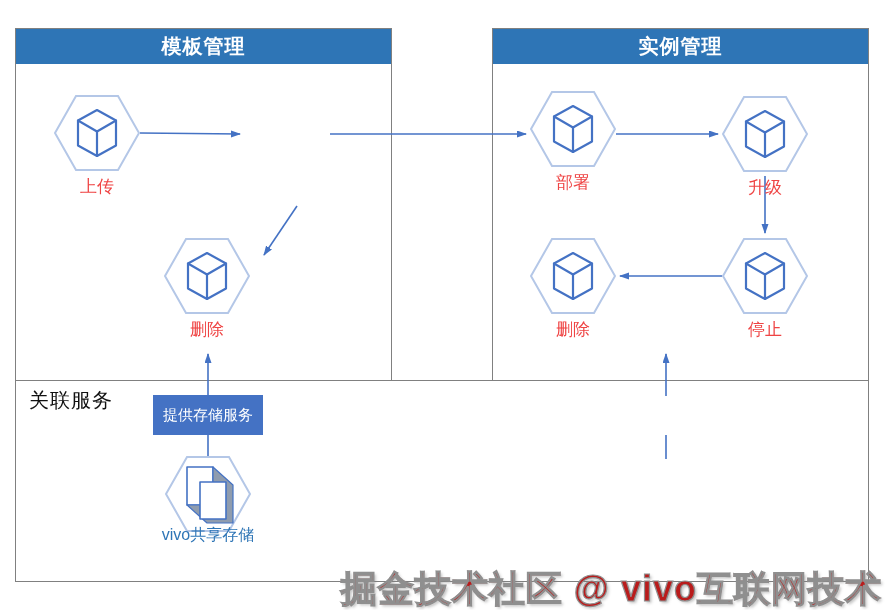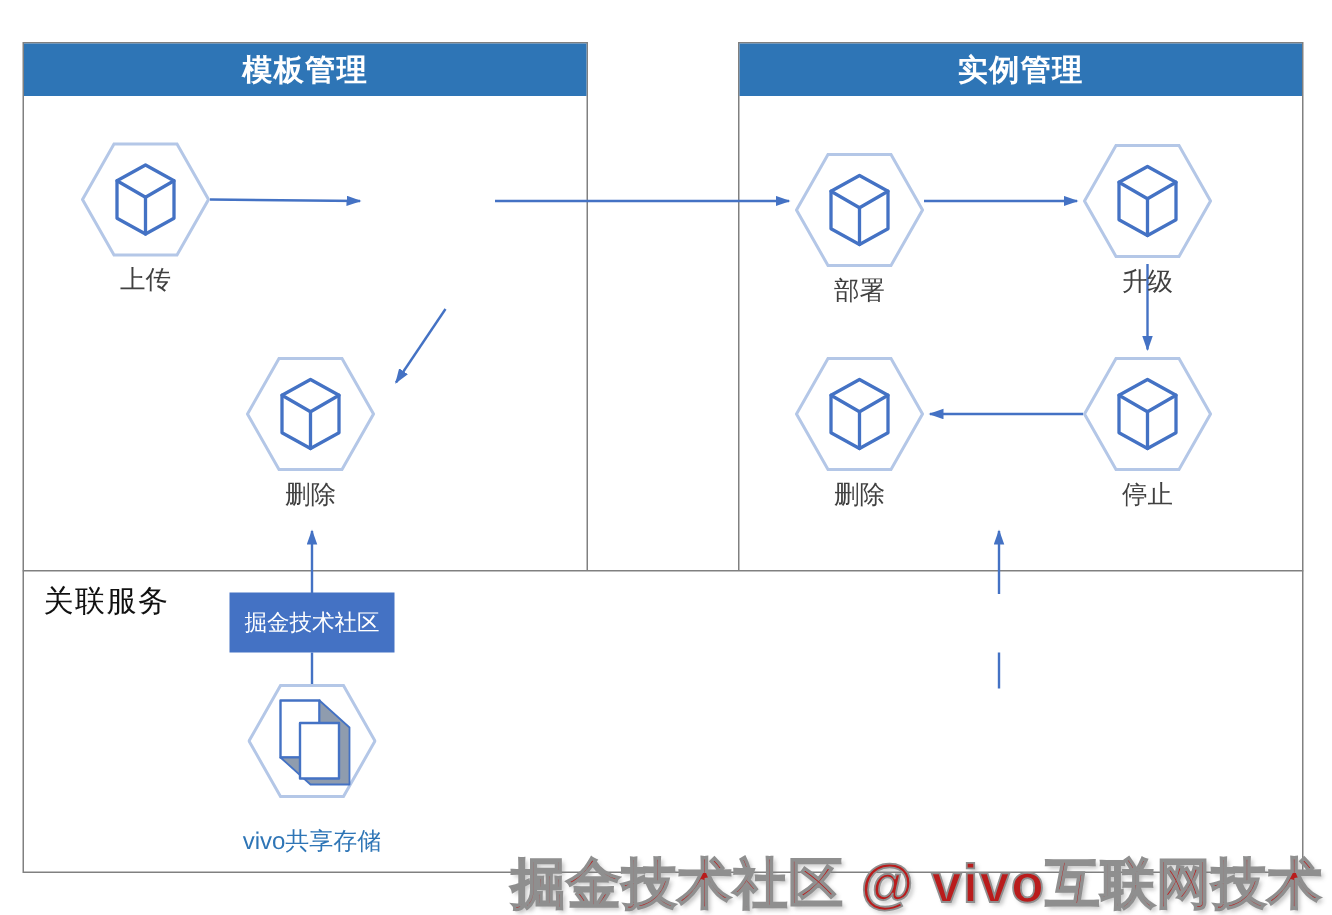--- a/index.html
+++ b/index.html
@@ -24,22 +24,22 @@
   .connectors{position:absolute;left:0;top:0;width:888px;height:610px;pointer-events:none;z-index:3;}
   .connectors line{stroke:var(--arrow);stroke-width:1.6;fill:none;}
   .connectors marker path{fill:var(--arrow);}
 
   .hexnode{position:absolute;width:86px;height:78px;z-index:4;}
   .hexsvg{display:block;width:86px;height:78px;}
   .hex-shape{fill:#fff;stroke:var(--hex-outline);stroke-width:2;}
   .cube-line{fill:none;stroke:var(--icon-stroke);stroke-width:2.2;stroke-linejoin:round;stroke-linecap:round;}
   .doc-page{fill:#fff;stroke:var(--icon-stroke);stroke-width:1.6;stroke-linejoin:round;}
   .doc-shadow{fill:var(--doc-gray);stroke:var(--icon-stroke);stroke-width:1.2;stroke-linejoin:round;}
-  .node-label{position:absolute;top:81px;left:50%;transform:translateX(-50%);white-space:nowrap;font-size:17px;color:#404040;}
-  .svc-name{font-size:16px;color:var(--service-name-blue);top:96px;}
+  .node-label{position:absolute;top:81px;left:50%;transform:translateX(-50%);white-space:nowrap;font-size:17px;color:#ef4444;}
+  .svc-name{font-size:16px;color:var(--service-name-blue);top:70px;}
 
   .svc-tag{position:absolute;width:110px;height:40px;background:var(--tag-blue);color:#fff;font-size:15px;display:flex;align-items:center;justify-content:center;z-index:4;white-space:nowrap;}
 
   .watermark{position:absolute;top:565px;right:6px;font-size:36px;font-weight:bold;color:#b91c1c;-webkit-text-stroke:1.2px #8f8f8f;text-shadow:2px 2px 3px rgba(120,120,120,0.45);letter-spacing:1px;white-space:nowrap;z-index:6;}
 </style>
 </head>
 <body>
 
 <svg width="0" height="0" style="position:absolute">
   <defs>
@@ -98,21 +98,21 @@
   </div>
 
 
   <div class="hexnode" style="left:164px;top:237px;">
     <svg class="hexsvg">
         <use href="#sym-hexcube"></use>
       </svg>
     <div class="node-label">删除</div>
   </div>
 
-  <div class="hexnode" style="left:530px;top:101px;text-align:right;">
+  <div class="hexnode" style="left:530px;top:90px;text-align:right;">
     <svg class="hexsvg">
         <use href="#sym-hexcube"></use>
       </svg>
     <div class="node-label">部署</div>
   </div>
 
   <div class="hexnode" style="left:722px;top:237px;">
     <svg class="hexsvg">
         <use href="#sym-hexcube"></use>
       </svg>
@@ -126,21 +126,21 @@
     <div class="node-label">升级</div>
   </div>
 
   <div class="hexnode" style="left:530px;top:237px;">
     <svg class="hexsvg">
         <use href="#sym-hexcube"></use>
       </svg>
     <div class="node-label">删除</div>
   </div>
 
-  <div class="svc-tag" style="left:153px;top:395px;">掘金技术社区</div>
+  <div class="svc-tag" style="left:153px;top:395px;">提供存储服务</div>
 
   <div class="hexnode" style="left:165px;top:455px;">
     <svg class="hexsvg">
         <use href="#sym-hexdoc"></use>
       </svg>
     <div class="node-label svc-name">vivo共享存储</div>
   </div>
 
 
   <div class="watermark">掘金技术社区 @ vivo互联网技术</div>

